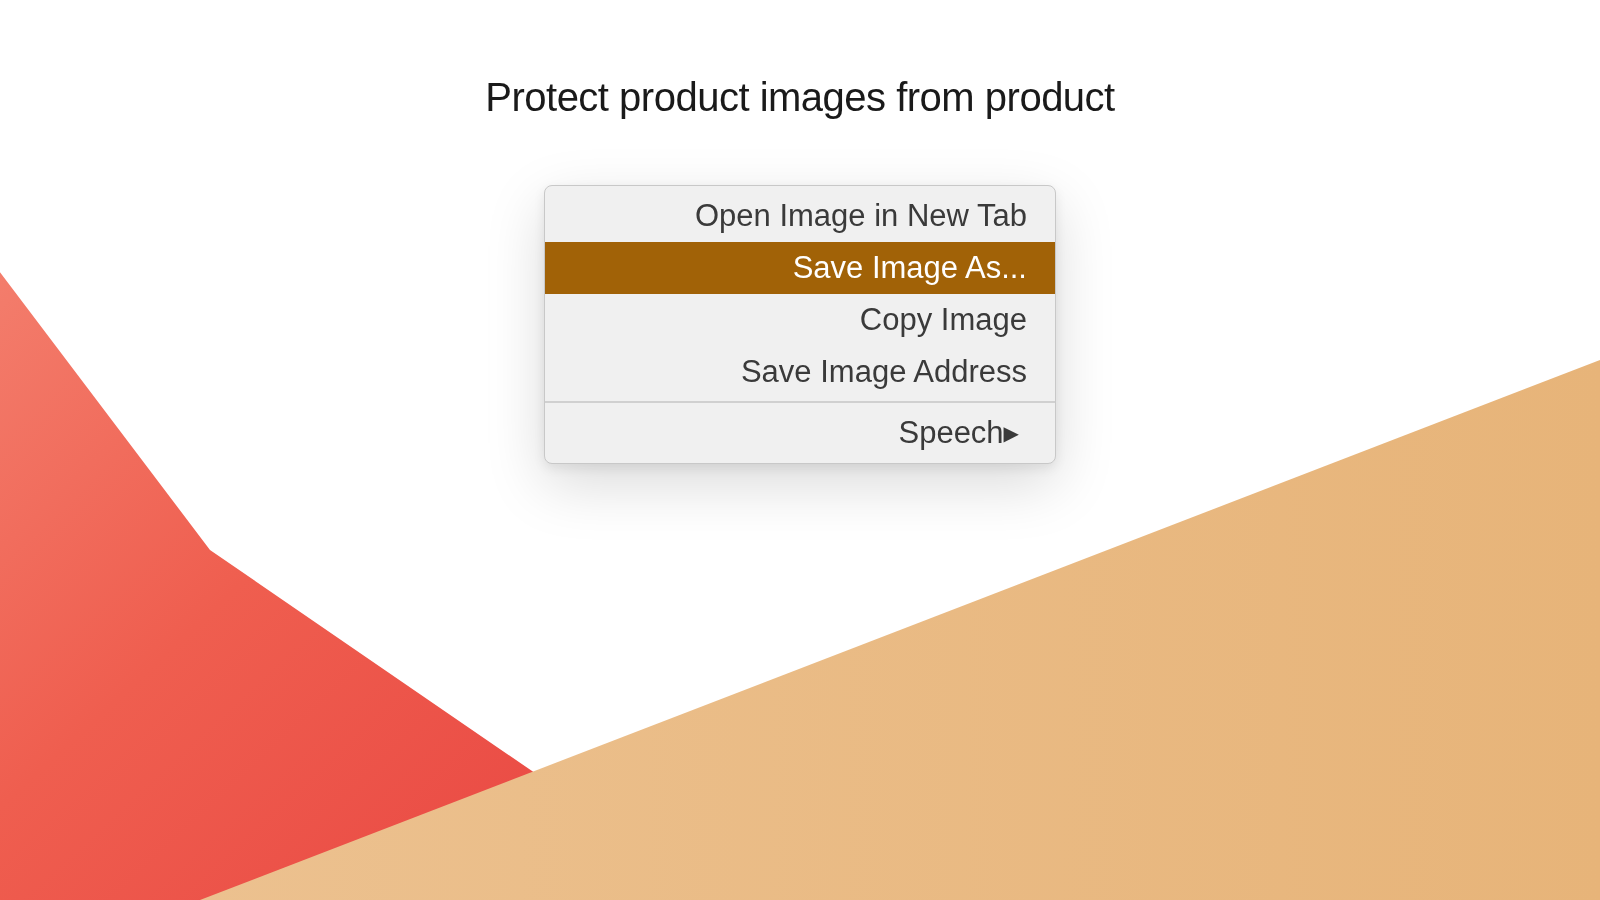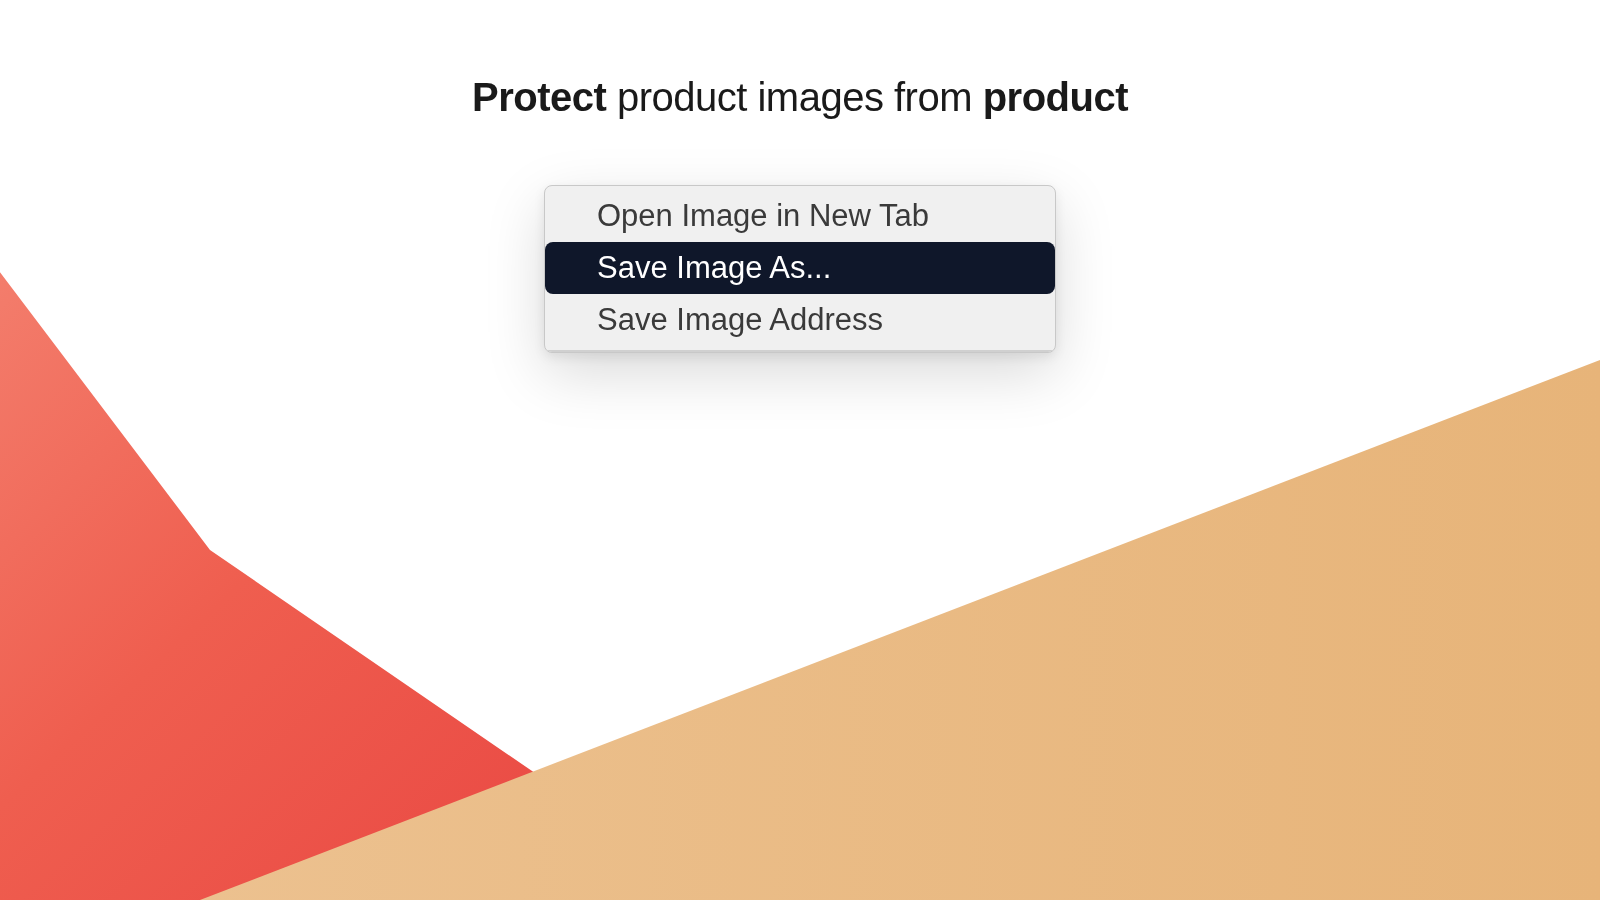--- a/index.html
+++ b/index.html
@@ -36,21 +36,21 @@
       transform: translateX(-50%);
       font-size: 40px;
       color: #1a1a1a;
       font-weight: 400;
       z-index: 10;
       white-space: nowrap;
       letter-spacing: -0.5px;
     }
     
     .heading .bold {
-      font-weight: 700;
+      font-weight: 400;
     }
     
     .context-menu {
       position: absolute;
       top: 185px;
       left: 50%;
       transform: translateX(-50%);
       width: 512px;
       background: #f0f0f0;
       border: 1px solid #c8c8c8;
@@ -66,27 +66,26 @@
     
     .menu-item {
       padding: 5px 28px 5px 52px;
       font-size: 31px;
       color: #3a3a3a;
       cursor: default;
       position: relative;
       line-height: 1.35;
       display: flex;
       align-items: center;
-      justify-content: flex-start;
+      justify-content: flex-end;
     }
     
     .menu-item.selected {
-      background: #0f172a;
+      background: #a16207;
       color: #ffffff;
-      border-radius: 8px;
     }
     
     .menu-divider {
       height: 1px;
       background: #d0d0d0;
       margin: 0;
     }
     
     .submenu-arrow {
       font-size: 20px;
@@ -125,23 +124,32 @@
 <div class="context-menu">
 
   <div class="menu-section">
     <div class="menu-item">
       <span>Open Image in New Tab</span>
     </div>
     <div class="menu-item selected">
       <span>Save Image As...</span>
     </div>
     <div class="menu-item">
+      <span>Copy Image</span>
+    </div>
+    <div class="menu-item">
       <span>Save Image Address</span>
     </div>
   </div>
 
   <div class="menu-divider"></div>
 
 
   <div class="menu-divider"></div>
 
+  <div class="menu-section">
+    <div class="menu-item">
+      <span>Speech</span>
+      <span class="submenu-arrow">▶</span>
+    </div>
+  </div>
 
 </div>
 
 </body></html>

